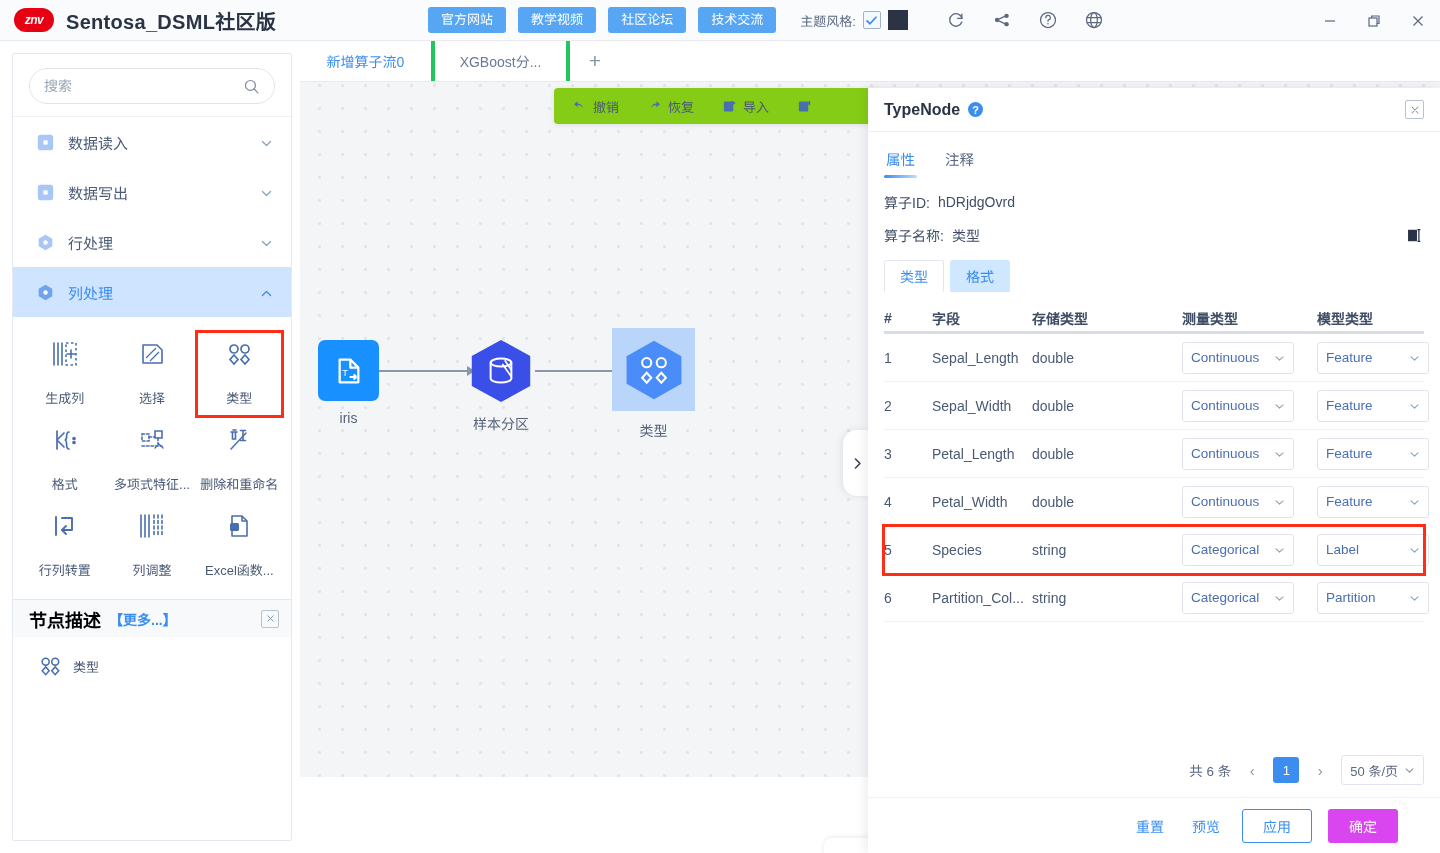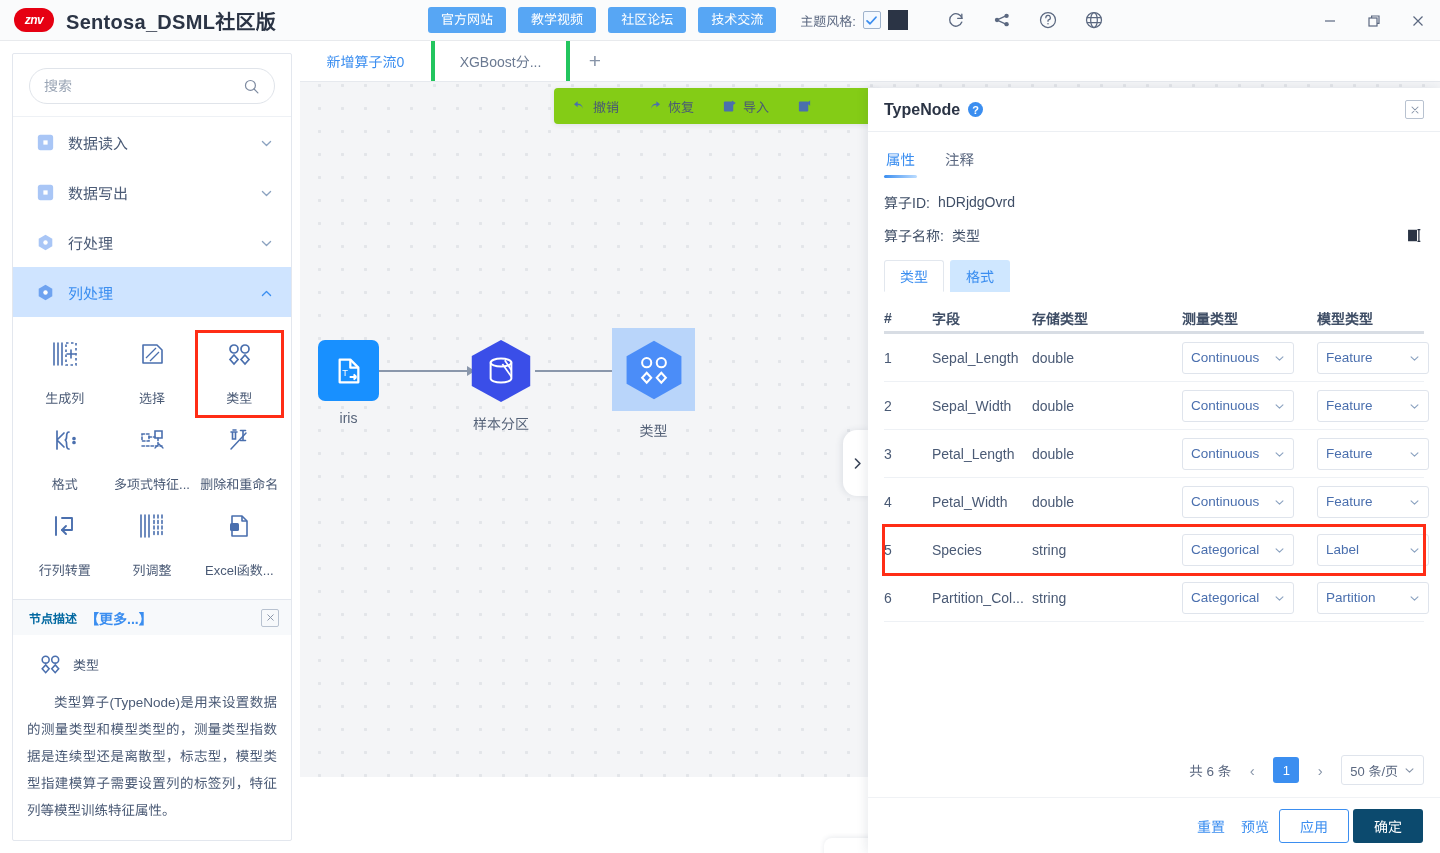--- a/index.html
+++ b/index.html
@@ -96,21 +96,21 @@
   .op .op-lbl {
     margin-top: 19px; font-size: 13px; color: #4a5a75; white-space: nowrap;
     max-width: 88px; overflow: hidden; text-overflow: ellipsis;
   }
   .op.highlight { outline: 3px solid #ff2d16; outline-offset: -2px; }
 
   .nd-head {
     border-top: 1px solid #e3e7ee; height: 38px; display: flex; align-items: center;
     padding: 0 12px 0 16px; background: #f7f9fb;
   }
-  .nd-title { font-size: 12px; font-weight: 700; color: #0369a1; text-align: right; }
+  .nd-title { font-size: 18px; font-weight: 700; color: #000000; text-align: right; }
   .nd-more { font-size: 14px; font-weight: 700; color: #3b8ef0; margin-left: 8px; cursor: pointer; }
   .nd-close {
     margin-left: auto; width: 18px; height: 18px; border: 1px solid #b8c2d0;
     display: flex; align-items: center; justify-content: center; cursor: pointer; color: #8794a8;
     border-radius: 2px;
   }
   .nd-close svg { width: 11px; height: 11px; }
   .nd-body { padding: 16px 14px; }
   .nd-op { display: flex; align-items: center; gap: 10px; padding-left: 10px; }
   .nd-op .nd-op-ico { width: 26px; height: 26px; color: #4a6fae; }
@@ -270,30 +270,30 @@
     display: flex; align-items: center; justify-content: center; cursor: pointer; font-size: 13px;
   }
   .pg-size {
     height: 30px; border: 1px solid #dfe4ec; border-radius: 3px; padding: 0 8px;
     display: flex; align-items: center; gap: 6px; color: #5b6880; cursor: pointer; font-size: 13px;
   }
   .pg-size svg { width: 11px; height: 11px; color: #8794a8; }
 
   .panel-foot {
     position: absolute; left: 0; right: 0; bottom: 0; height: 56px;
-    display: flex; align-items: center; justify-content: flex-end; gap: 4px;
-    padding-right: 17px; border-top: 1px solid #f0f2f5; background: #fff;
+    display: flex; align-items: center; justify-content: flex-end; gap: 16px;
+    padding-right: 42px; border-top: 1px solid #f0f2f5; background: #fff;
   }
   .lnk-btn { font-size: 14px; color: #3b8ef0; cursor: pointer; padding: 6px 6px; }
   .btn-outline {
     width: 70px; height: 34px; border: 1px solid #3b8ef0; color: #3b8ef0; background: #fff;
     border-radius: 3px; font-size: 14px; cursor: pointer; font-family: inherit;
   }
   .btn-primary {
-    width: 70px; height: 34px; border: none; color: #fff; background: #0c4a6e;
+    width: 70px; height: 34px; border: none; color: #fff; background: #d946ef;
     border-radius: 3px; font-size: 14px; cursor: pointer; font-family: inherit;
   }
 </style>
 </head>
 <body>
 
 <div class="app">
 
   <div class="titlebar">
     <div class="logo-wrap">
@@ -648,21 +648,20 @@
         <span class="nd-op-ico">
           <svg viewBox="0 0 30 30" fill="none" stroke="currentColor" stroke-width="1.8">
               <circle cx="10" cy="10" r="4"></circle>
               <circle cx="21" cy="10" r="4"></circle>
               <polygon points="10,16 14,20.5 10,25 6,20.5"></polygon>
               <polygon points="21,16 25,20.5 21,25 17,20.5"></polygon>
             </svg>
         </span>
         <span class="nd-op-name">类型</span>
       </div>
-      <div class="nd-text">类型算子(TypeNode)是用来设置数据的测量类型和模型类型的，测量类型指数据是连续型还是离散型，标志型，模型类型指建模算子需要设置列的标签列，特征列等模型训练特征属性。</div>
     </div>
   </div>
 
   <div class="panel">
     <div class="panel-head">
       <span class="panel-title">TypeNode</span>
       <span class="help-ico">?</span>
       <span class="panel-close">
         <svg viewBox="0 0 16 16" stroke="currentColor" stroke-width="1.4" stroke-linecap="round">
             <path d="M4 4l8 8M12 4l-8 8"></path>

